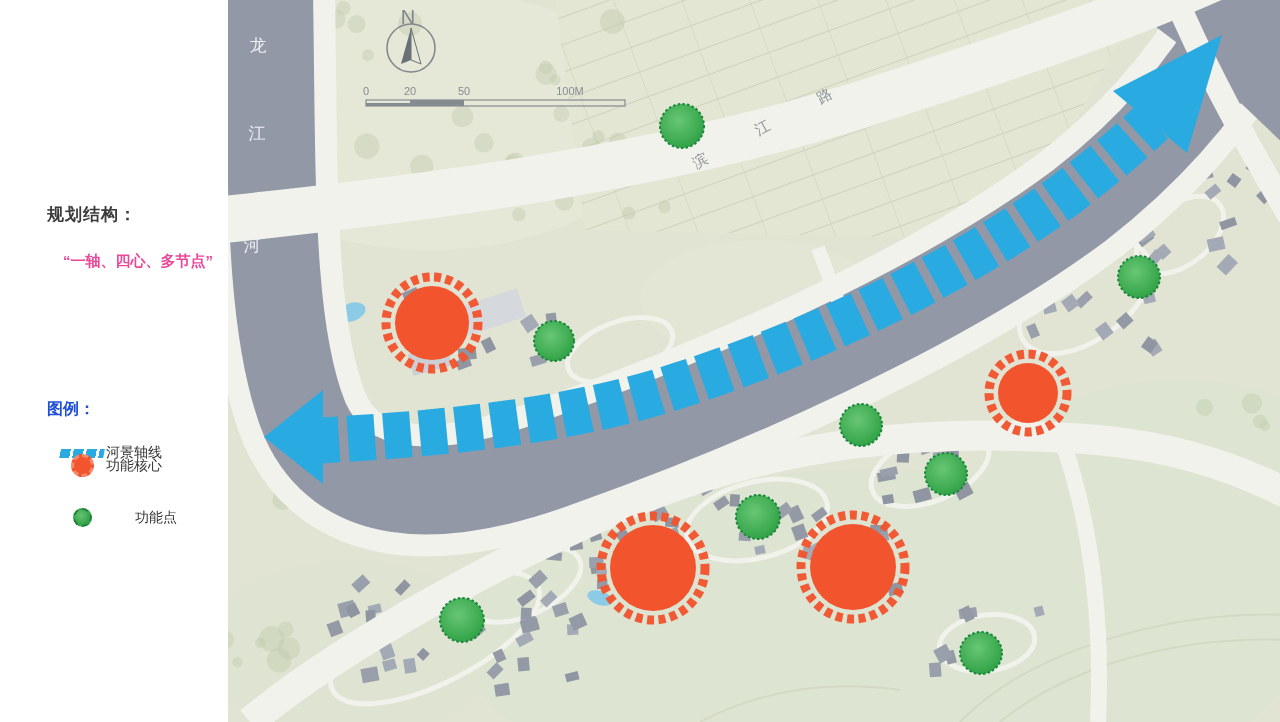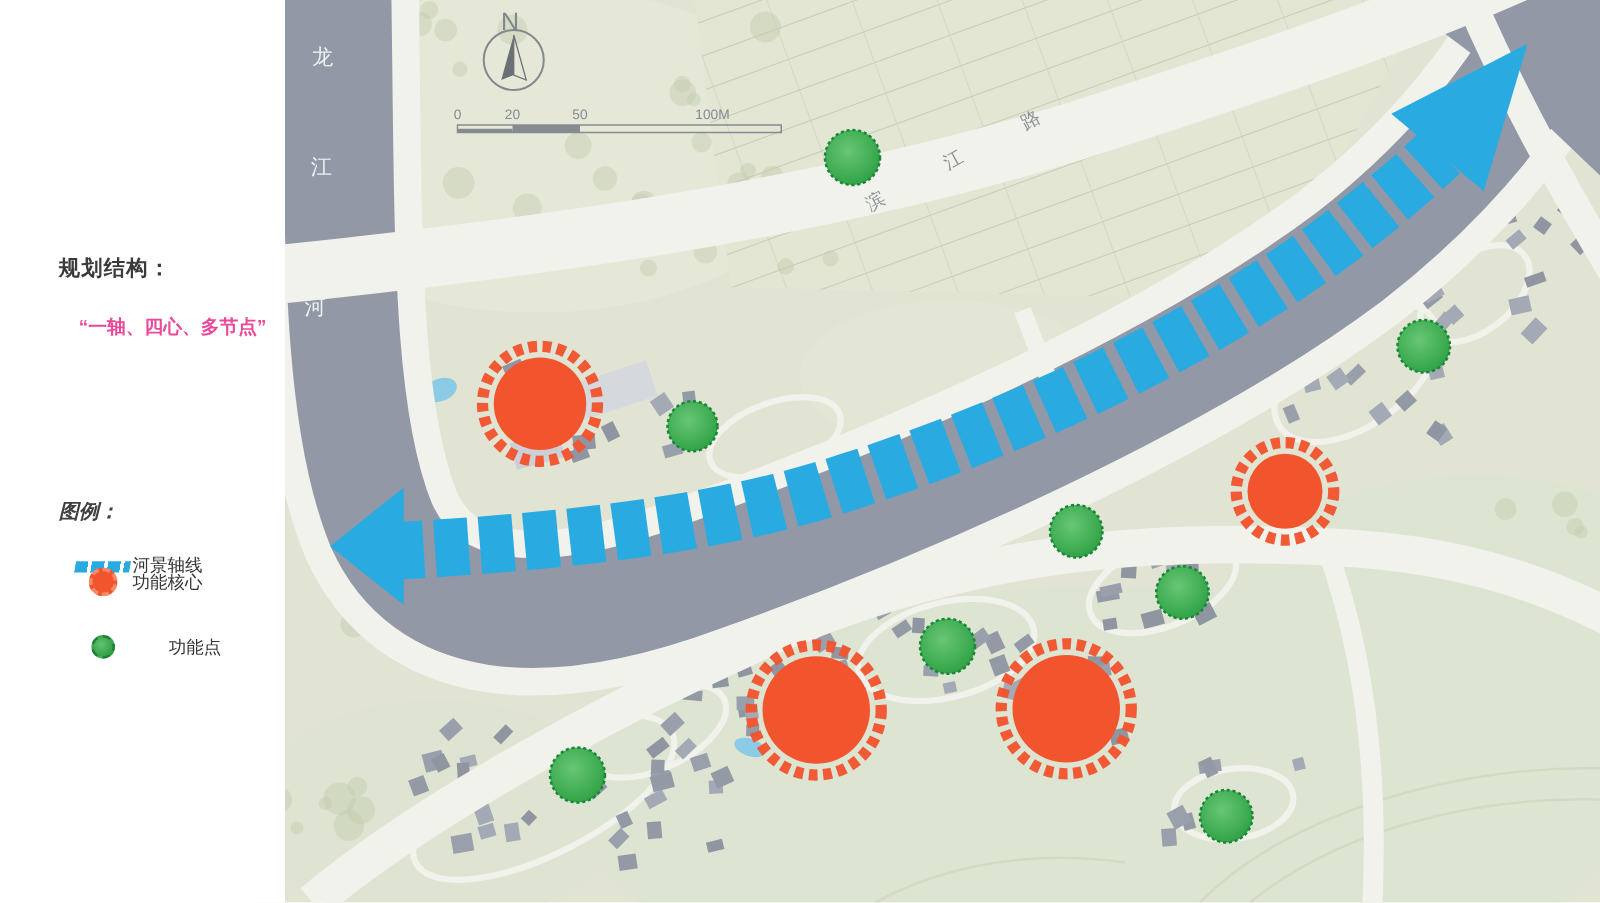--- a/index.html
+++ b/index.html
@@ -3,21 +3,21 @@
 <meta charset="utf-8">
 <style>
   html,body{margin:0;padding:0;background:#fff;}
   .stage{position:relative;width:1280px;height:722px;overflow:hidden;background:#fff;
          font-family:"Liberation Sans","DejaVu Sans",sans-serif;}
   .stage svg{position:absolute;left:0;top:0;}
   
   .panel{position:absolute;left:0;top:0;width:228px;height:722px;background:#ffffff;z-index:5;}
   .panel-title{position:absolute;left:47px;top:203px;font-size:17px;font-weight:bold;color:#3a3a3a;letter-spacing:1px;margin:0;}
   .panel-subtitle{position:absolute;left:63px;top:252px;font-size:15px;font-weight:bold;color:#ec4899;margin:0;}
-  .legend-title{position:absolute;left:47px;top:399px;font-size:16px;font-weight:bold;color:#404040;margin:0;font-style:italic;}
+  .legend-title{position:absolute;left:47px;top:399px;font-size:16px;font-weight:bold;color:#1d4ed8;margin:0;}
   .legend-row{position:absolute;left:58px;display:flex;align-items:center;margin:0;}
   .legend-row .sym{width:48px;display:flex;justify-content:center;align-items:center;}
   .legend-row .lbl{font-size:14px;color:#333;white-space:nowrap;}
   .row-axis{top:444px;}
   .row-core{top:454px;}
   .row-point{top:508px;gap:29px;}
   .axis-swatch{width:44px;height:9px;transform:skewX(-10deg);
      background:repeating-linear-gradient(90deg,var(--axis) 0 10px,rgba(0,0,0,0) 10px 13px);}
   .core-swatch{width:17px;height:17px;border-radius:50%;background:var(--core);
      border:3px dashed #f58a6a;box-sizing:content-box;}

